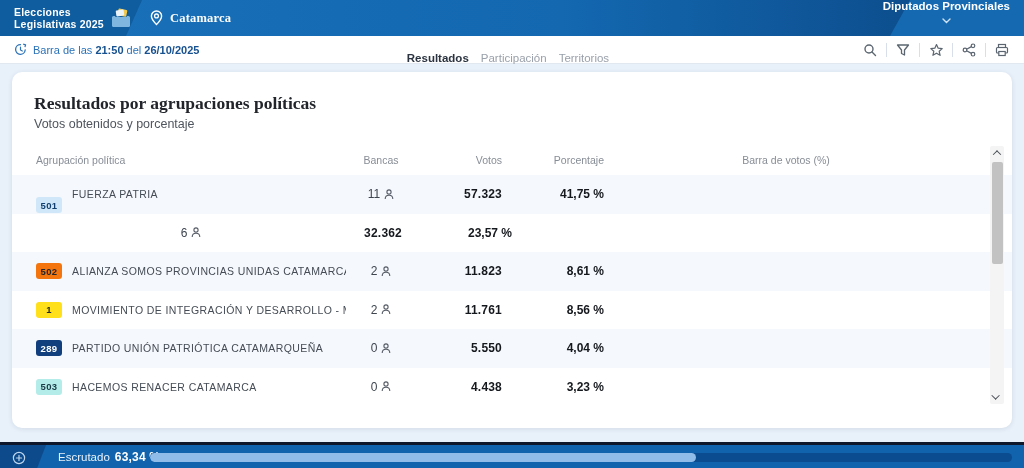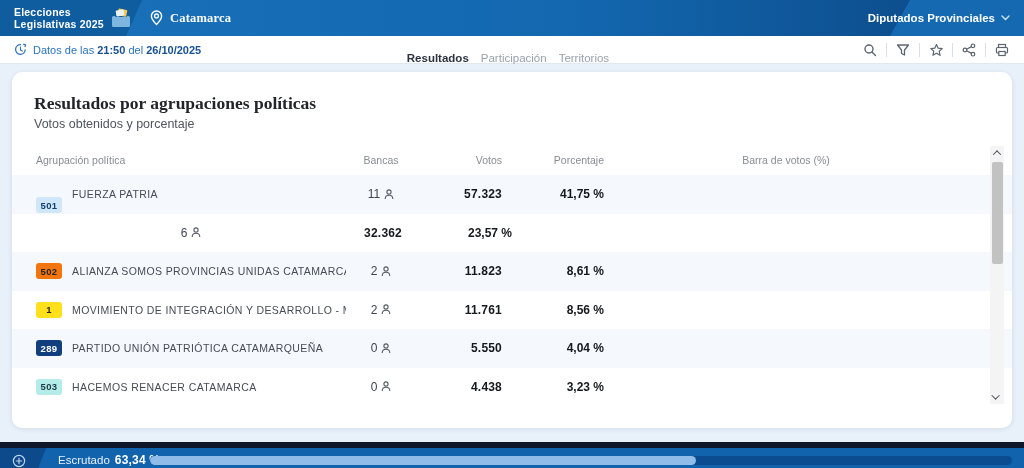--- a/index.html
+++ b/index.html
@@ -10,21 +10,21 @@
   .header { position:relative; width:1024px; height:36px; background:linear-gradient(90deg,#1A72BA 0%,#1368B0 55%,#0D4F8F 88%); overflow:hidden; }
   .header-logo-sec { position:absolute; left:0; top:0; width:142px; height:36px; background:#0F5C9E;
     clip-path:polygon(0 0,100% 0,calc(100% - 16px) 100%,0 100%); display:flex; align-items:center; padding-left:14px; gap:5px; }
   .logo-text { color:#fff; font-weight:bold; font-size:10.5px; line-height:1.15; letter-spacing:.2px; }
   .logo-art { width:26px; height:20px; flex:0 0 auto; }
   .header-right-sec { position:absolute; right:0; top:0; width:134px; height:36px; background:#1569B1;
     clip-path:polygon(20px 0,100% 0,100% 100%,0 100%); }
   .header-loc { position:absolute; left:150px; top:0; height:36px; display:flex; align-items:center; gap:7px; color:#fff;font-family:Liberation Serif, serif; }
   .header-loc .loc-name { font-weight:bold; font-size:12.5px; letter-spacing:.2px; }
   .header-cat { position:absolute; right:14px; top:0; height:36px; display:flex; align-items:center; gap:6px;
-    color:#fff; font-weight:bold; font-size:11.5px; cursor:pointer; z-index:2; }
+    color:#fff; font-weight:bold; font-size:11.5px; cursor:pointer; z-index:2;flex-direction:column; }
 
   
   .toolbar { position:relative; width:1024px; height:28px; background:#fff; border-bottom:1px solid #E2E8EF;
     display:flex; align-items:center; }
   .updated { display:flex; align-items:center; gap:6px; margin-left:14px; font-size:11px; color:#2A72B8; }
   .updated b { color:#17518F; }
   .tabs { position:absolute; left:50%; transform:translateX(-52%); top:8px; height:28px; display:flex; gap:12px; }
   .tab { height:28px; display:flex; align-items:center; font-size:11.5px; color:#9AA1AB; cursor:pointer; position:relative; }
   .tab.active { color:#2B3440; font-weight:bold; }
   .tab.active::after { content:""; position:absolute; left:-4px; right:-4px; bottom:0; height:3px; background:#1E6FB8; border-radius:3px 3px 0 0; }
@@ -65,21 +65,21 @@
   
   .sbar { position:absolute; right:8px; top:74px; width:14px; height:258px; background:#F4F4F4; border-radius:2px; }
   .sb-arrow { position:absolute; left:0; width:14px; height:14px; display:flex; align-items:center; justify-content:center; cursor:pointer; }
   .sb-up { top:0; } .sb-down { bottom:0; }
   .chev { width:6px; height:6px; border-left:1.6px solid #4A4F57; border-bottom:1.6px solid #4A4F57; }
   .chev.up { transform:rotate(135deg) translate(1px,-1px); }
   .chev.down { transform:rotate(-45deg) translate(0,-2px); }
   .sb-thumb { position:absolute; left:1.5px; top:16px; width:11px; height:102px; background:#C2C2C2; border-radius:2px; cursor:grab; }
 
   
-  .footer { position:relative; width:1024px; height:26px; background:#1063AC; border-top:6px solid #0f172a; overflow:hidden; }
+  .footer { position:relative; width:1024px; height:26px; background:#1063AC; border-top:3px solid #0f172a; overflow:hidden; }
   .footer-wedge { position:absolute; left:0; top:0; width:46px; height:26px; background:#0C4A8C;
     clip-path:polygon(0 0,100% 0,calc(100% - 10px) 100%,0 100%); display:flex; align-items:center; padding-left:12px; }
   .f-label { position:absolute; left:58px; top:0; height:24px; display:flex; align-items:center; gap:5px; color:#EAF2FB; font-size:11.5px; }
   .f-label b { color:#fff; font-size:12px; letter-spacing:.2px; }
   .f-track { position:absolute; left:150px; right:12px; top:8px; height:9px; background:#0A4C8F; border-radius:5px; overflow:hidden; }
   .f-fill { position:absolute; left:0; top:0; bottom:0; background:#8FBCE9; border-radius:5px; }
 
   svg { display:block; }
 </style>
 </head>
@@ -117,21 +117,21 @@
 </div>
 
 <div class="toolbar">
   <div class="updated">
     <svg width="13" height="13" viewBox="0 0 13 13">
       <path d="M11.2 6.8 A4.8 4.8 0 1 1 6.5 1.7" fill="none" stroke="#2A72B8" stroke-width="1.3" stroke-linecap="round"></path>
       <path d="M9.2 1.2 L11.6 1.8 L10.9 4.1" fill="none" stroke="#2A72B8" stroke-width="1.2" stroke-linejoin="round"></path>
       <path d="M6.5 4.2 V7 L8.3 8" fill="none" stroke="#2A72B8" stroke-width="1.2" stroke-linecap="round"></path>
     </svg>
     <span>
-      <span>Datos de las</span>
+      <span>Barra de las</span>
       <b>21:50</b>
       <span>del</span>
       <b>26/10/2025</b>
     </span>
   </div>
 
   <div class="tabs">
     <div class="tab active">Resultados</div>
     <div class="tab">Participación</div>
     <div class="tab">Territorios</div>

